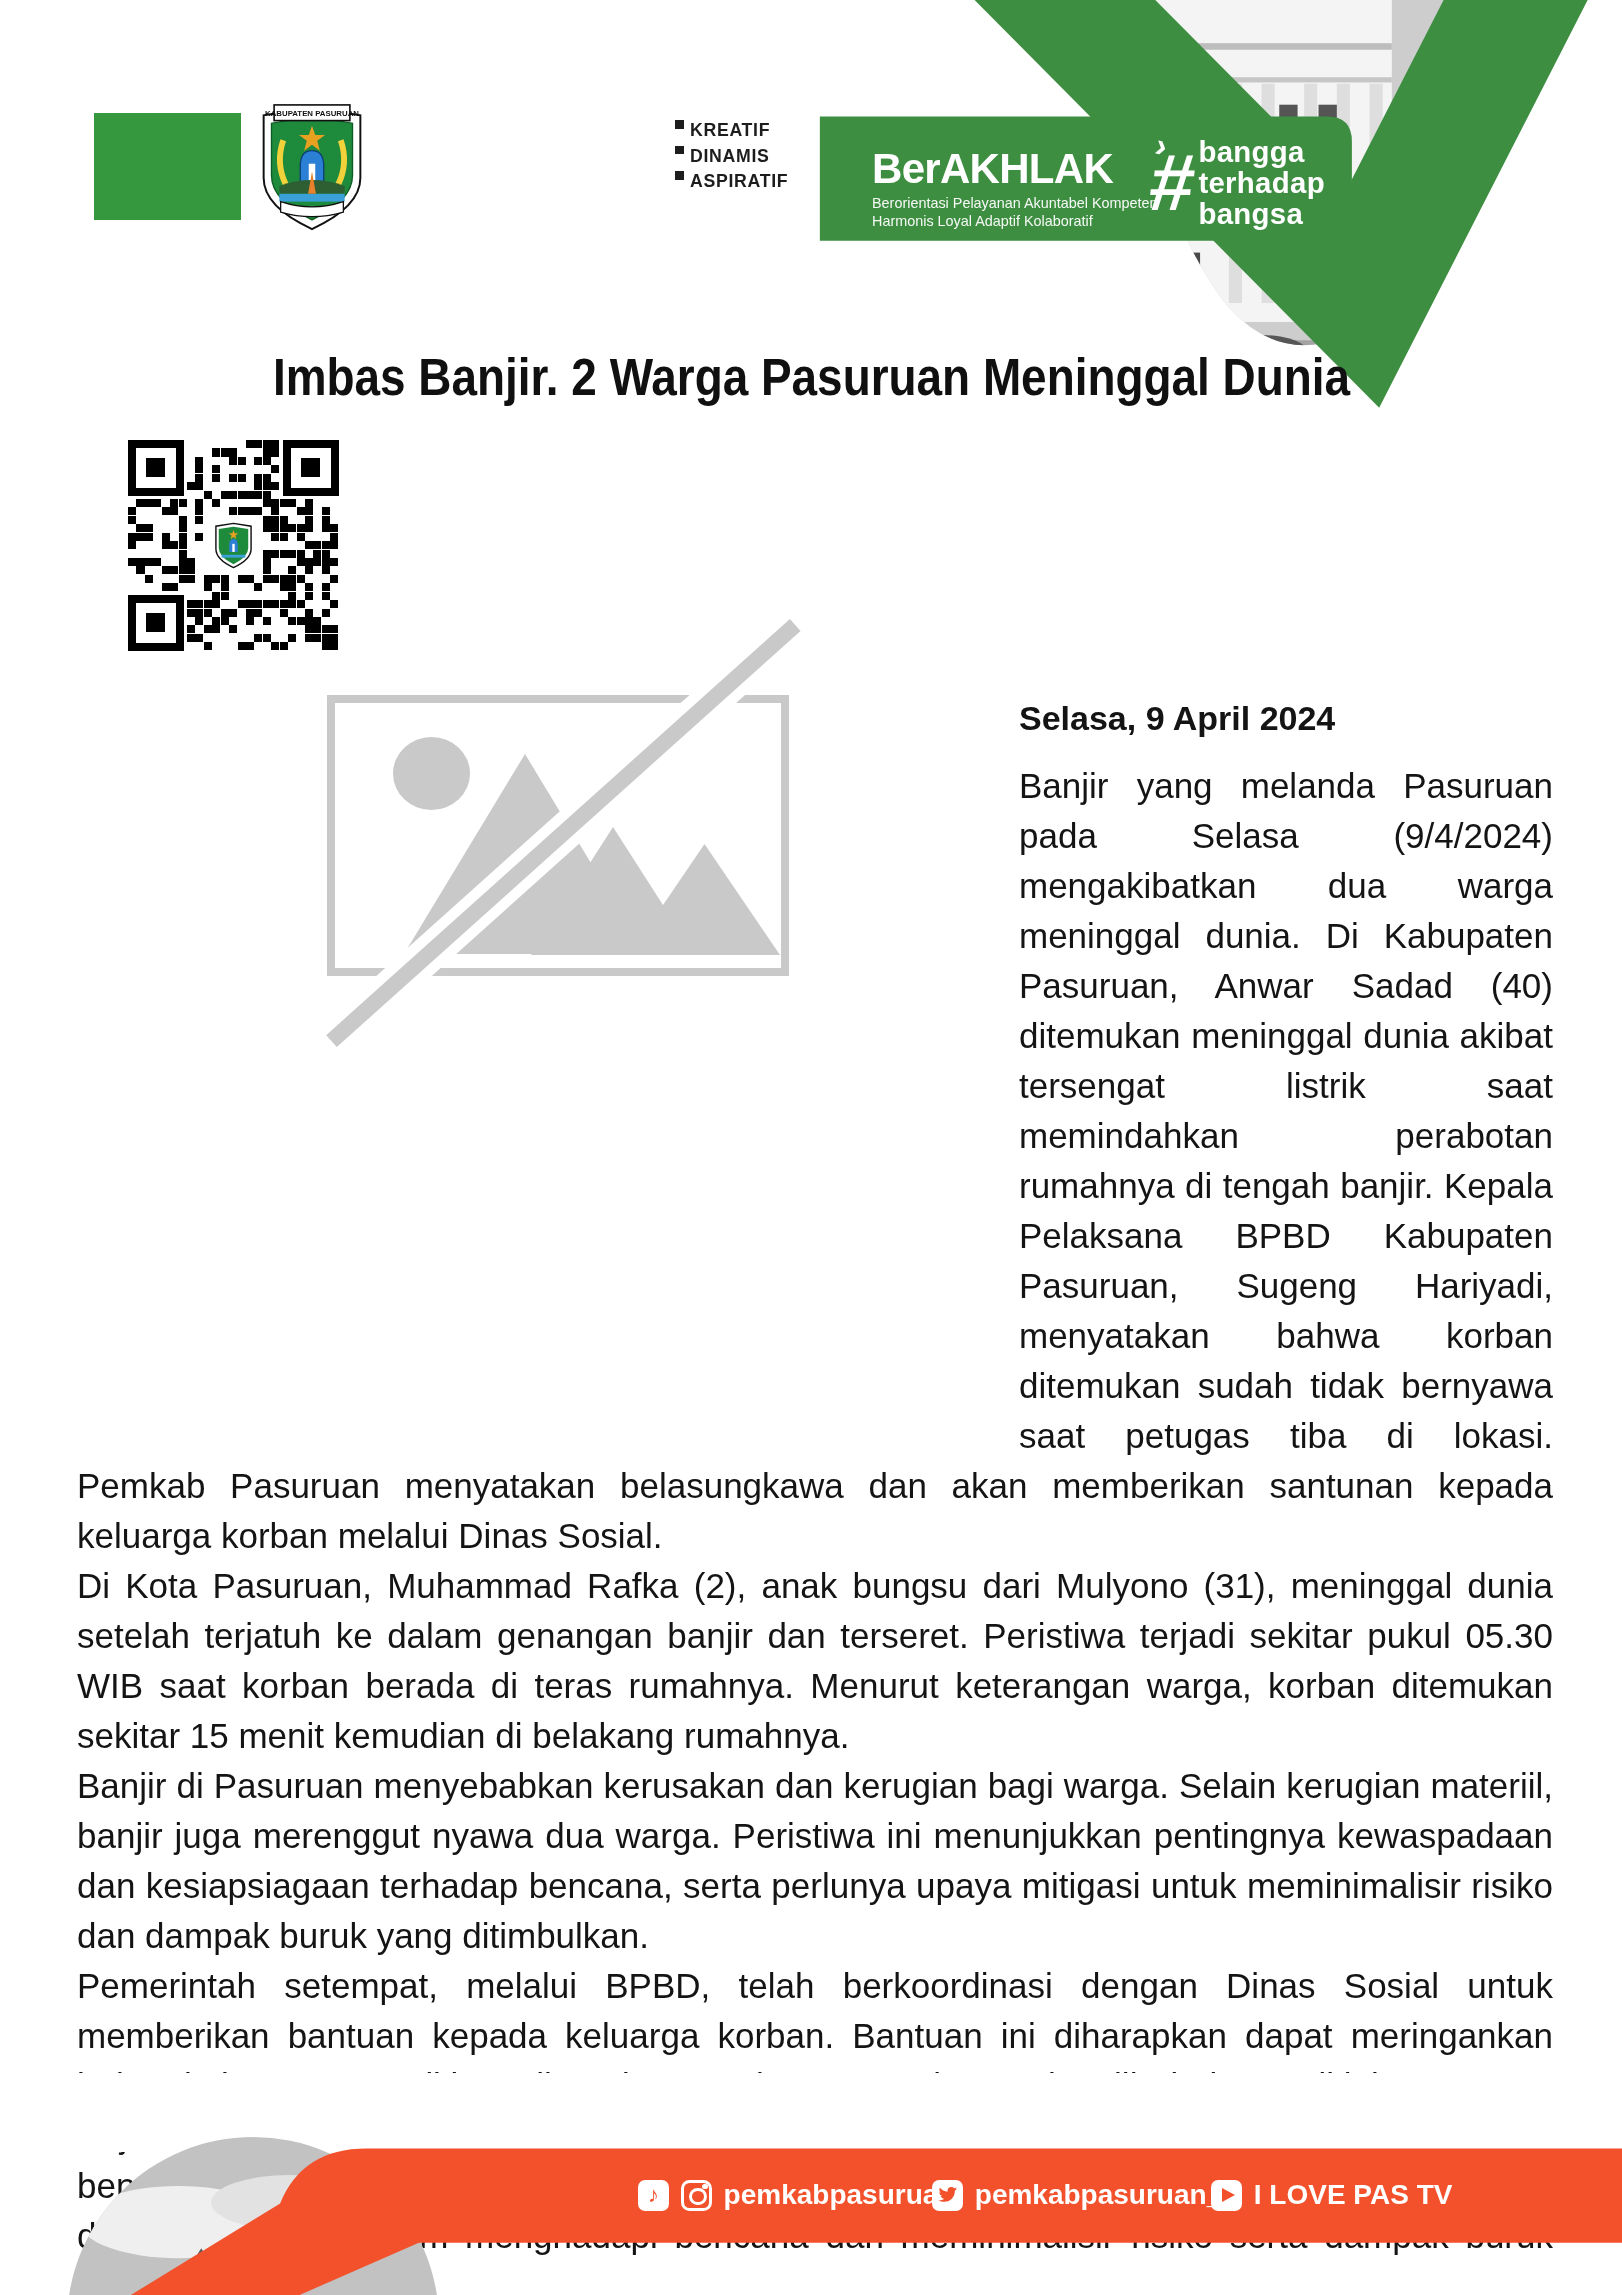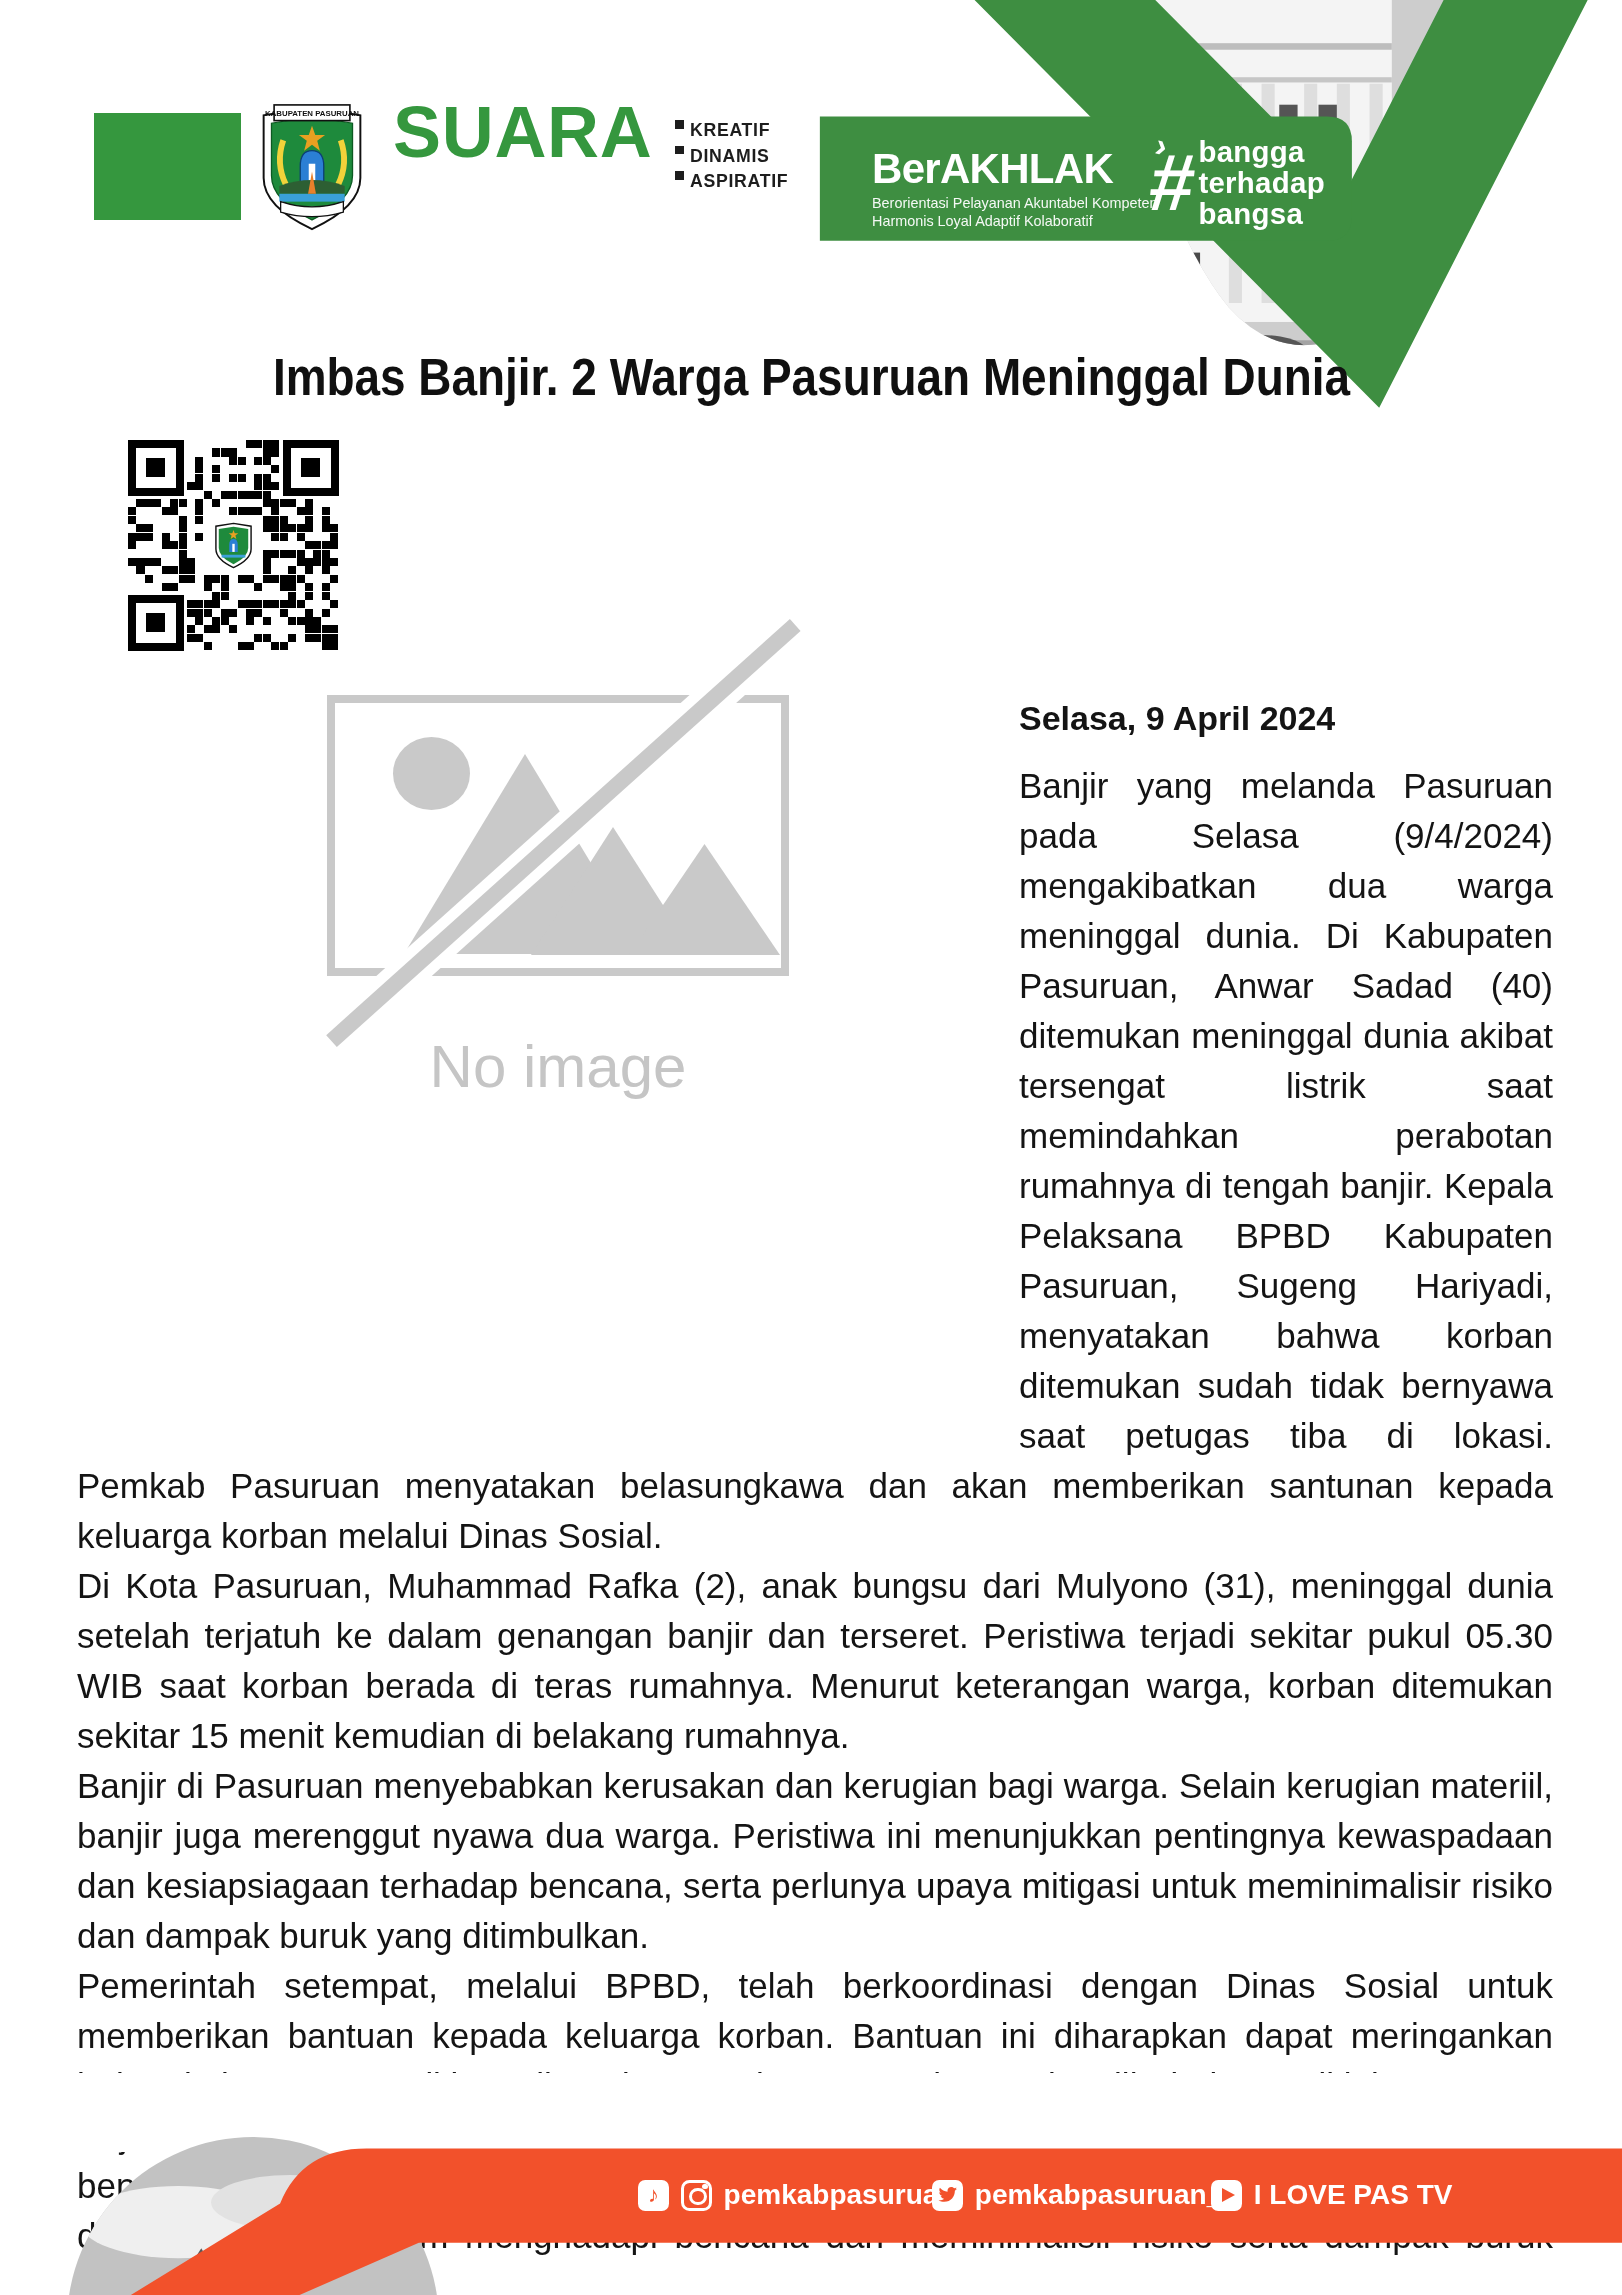--- a/index.html
+++ b/index.html
@@ -96,21 +96,20 @@
     <path d="M128,60 Q140,95 124,128" stroke="#F2D23A" stroke-width="9" fill="none"></path>
     <path d="M66,130 V100 Q66,76 84,76 Q102,76 102,100 V130 Z" fill="#2B7FD4" stroke="#0c3f75" stroke-width="2"></path>
     <rect x="79" y="96" width="10" height="34" fill="#fff"></rect>
     <path d="M34,130 Q84,112 134,130 L134,142 L34,142 Z" fill="#2d5f33"></path>
     <rect x="34" y="142" width="100" height="12" fill="#3aa0d8"></rect>
     <polygon points="84,108 90,142 78,142" fill="#E8812B"></polygon>
     <path d="M36,154 Q84,170 132,154 L132,170 Q84,184 36,170 Z" fill="#fff" stroke="#111" stroke-width="2"></path>
   </svg>
 
   <div class="wordmark">
-    <div>SUARA</div>
   </div>
 
   <div class="tagline">
     <div class="tag-row">
       <span class="tag-bullet"></span>
       <span class="tag-label">KREATIF</span>
     </div>
     <div class="tag-row">
       <span class="tag-bullet"></span>
       <span class="tag-label">DINAMIS</span>
@@ -185,21 +184,20 @@
   <div class="article">
 
     <div class="noimg-float">
       <div class="ni-frame">
         <div class="ni-sun"></div>
         <div class="ni-m1"></div>
         <div class="ni-m2"></div>
         <div class="ni-m3"></div>
       </div>
       <div class="ni-slash"></div>
-      <div class="ni-label">No image</div>
     </div>
 
     <div class="qr">
       <div class="qr-modules">
           <i style="left:118px;top:0px;width:8.4px;height:8.4px"></i>
           <i style="left:126px;top:0px;width:8.4px;height:8.4px"></i>
           <i style="left:135px;top:0px;width:8.4px;height:8.4px"></i>
           <i style="left:143px;top:0px;width:8.4px;height:8.4px"></i>
           <i style="left:84px;top:8.4px;width:8.4px;height:8.4px"></i>
           <i style="left:93px;top:8.4px;width:8.4px;height:8.4px"></i>

